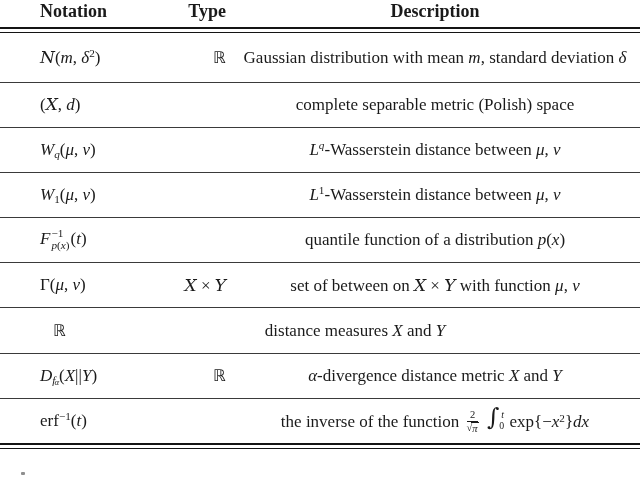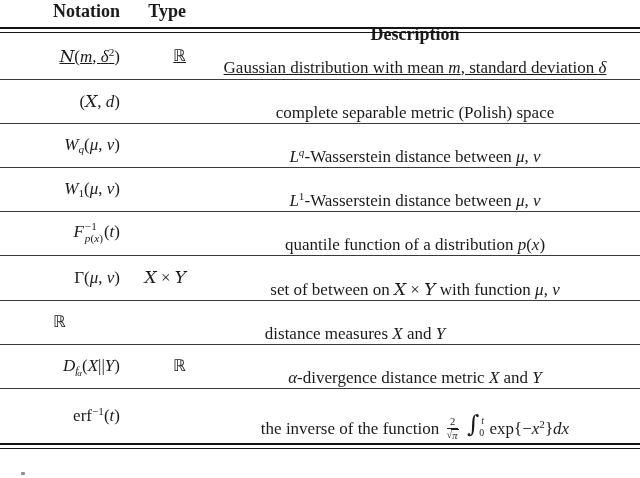--- a/index.html
+++ b/index.html
@@ -11,35 +11,35 @@
     font-size:17px;
     overflow:hidden;
   }
   .sheet{position:relative;width:640px;height:478px;background:var(--background,#ffffff);}
 
   
   .hdr-row{position:absolute;top:0;left:0;right:0;height:27px;display:flex;align-items:flex-start;}
   .hdr{font-weight:bold;font-size:18px;line-height:22px;padding-top:0;}
 
   
-  .c-not{width:120px;text-align:right;}
+  .c-not{width:120px;text-align:left;padding-left:40px;}
   .c-typ{width:66px;text-align:right;}
-  .c-desc{flex:1;text-align:center;padding-left:4px;margin-top:23px;}
+  .c-desc{flex:1;text-align:center;padding-left:4px;}
 
   
   .rule-double{position:absolute;left:0;right:0;height:3px;
     border-top:2px solid var(--double_rule,#141414);
     border-bottom:1.5px solid var(--double_rule,#141414);}
   .rule-top{top:27px;}
   .rule-bottom{top:443px;}
 
   
   .rows{position:absolute;top:33.5px;left:0;right:0;height:409.5px;display:flex;flex-direction:column;}
   .row{display:flex;align-items:center;flex:45 0 0;}
-  .row:first-child{flex:49 0 0;text-decoration:underline;}
+  .row:first-child{flex:49 0 0;}
   .row + .row{border-top:1.5px solid var(--rule,#3a3a3a);}
 
   
   .math span{white-space:pre;}
   .m-rm{font-style:normal;}
   .m-it{font-style:italic;}
   .m-cal{font-style:italic;font-family:"DejaVu Serif",serif;}
   .m-bb{font-family:"DejaVu Sans",sans-serif;font-size:94%;}
   .m-sup{font-size:66%;position:relative;top:-0.5em;}
   .m-isup{font-size:66%;position:relative;top:-0.5em;font-style:italic;}

